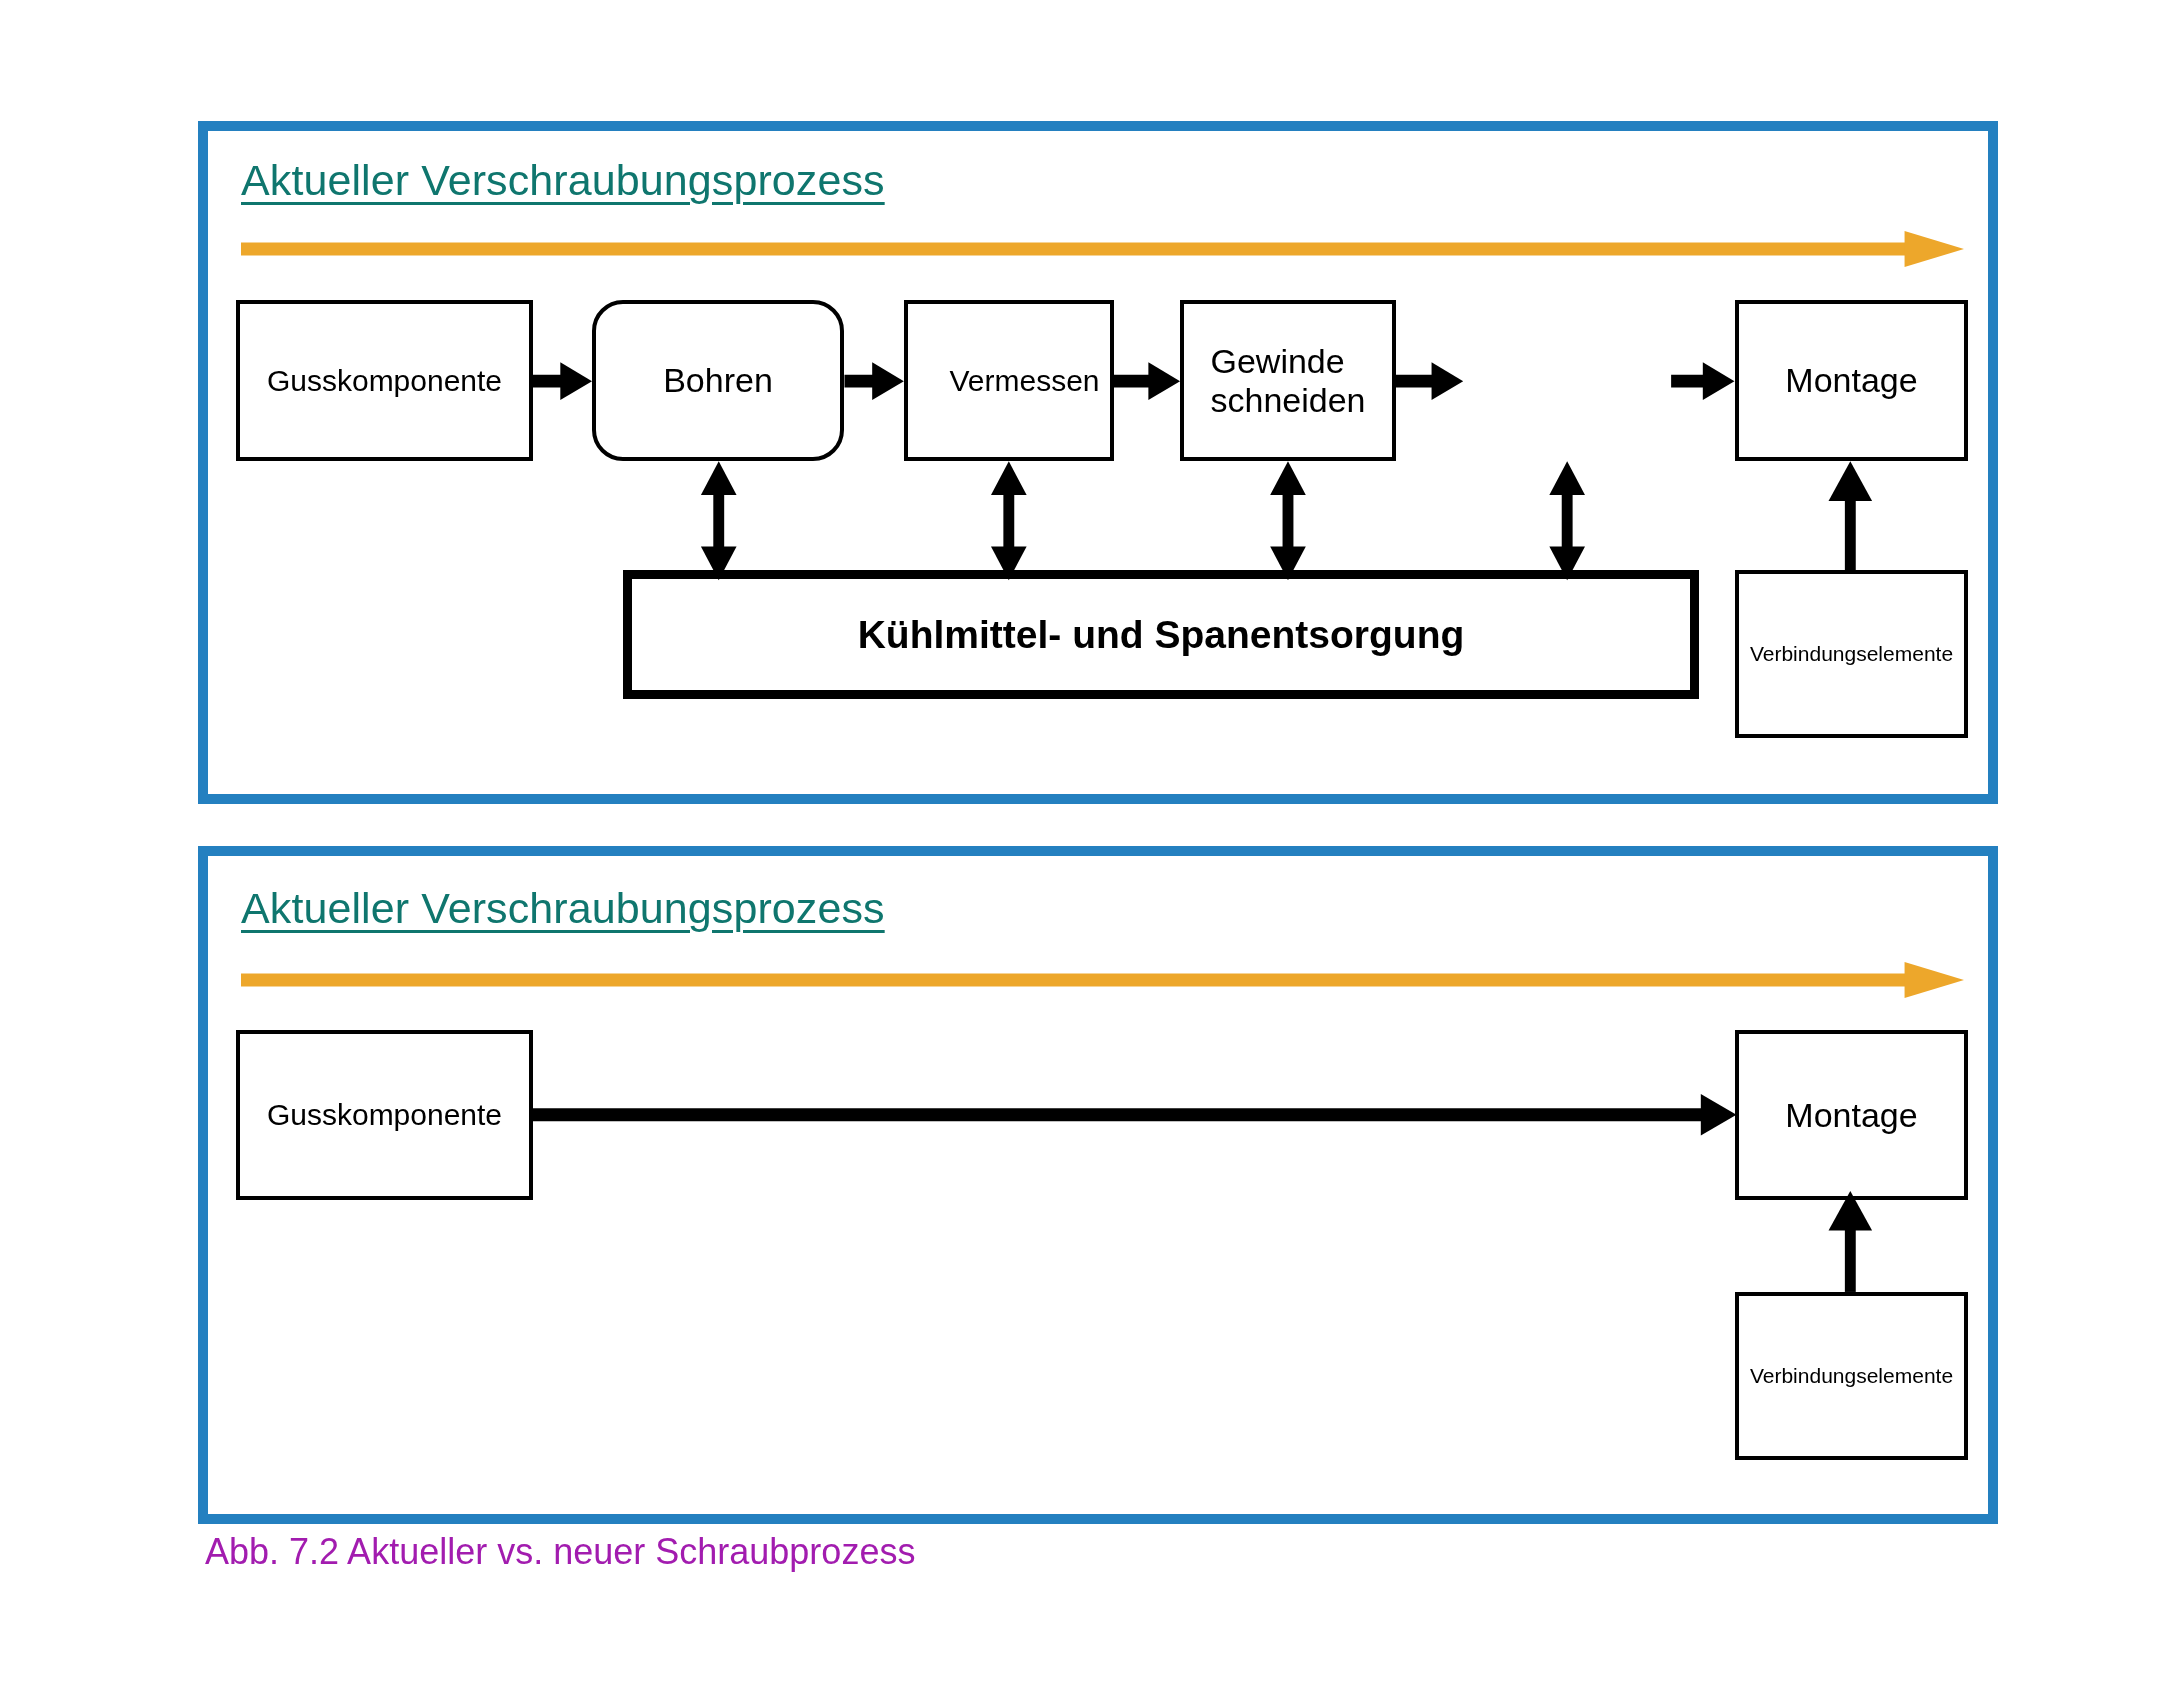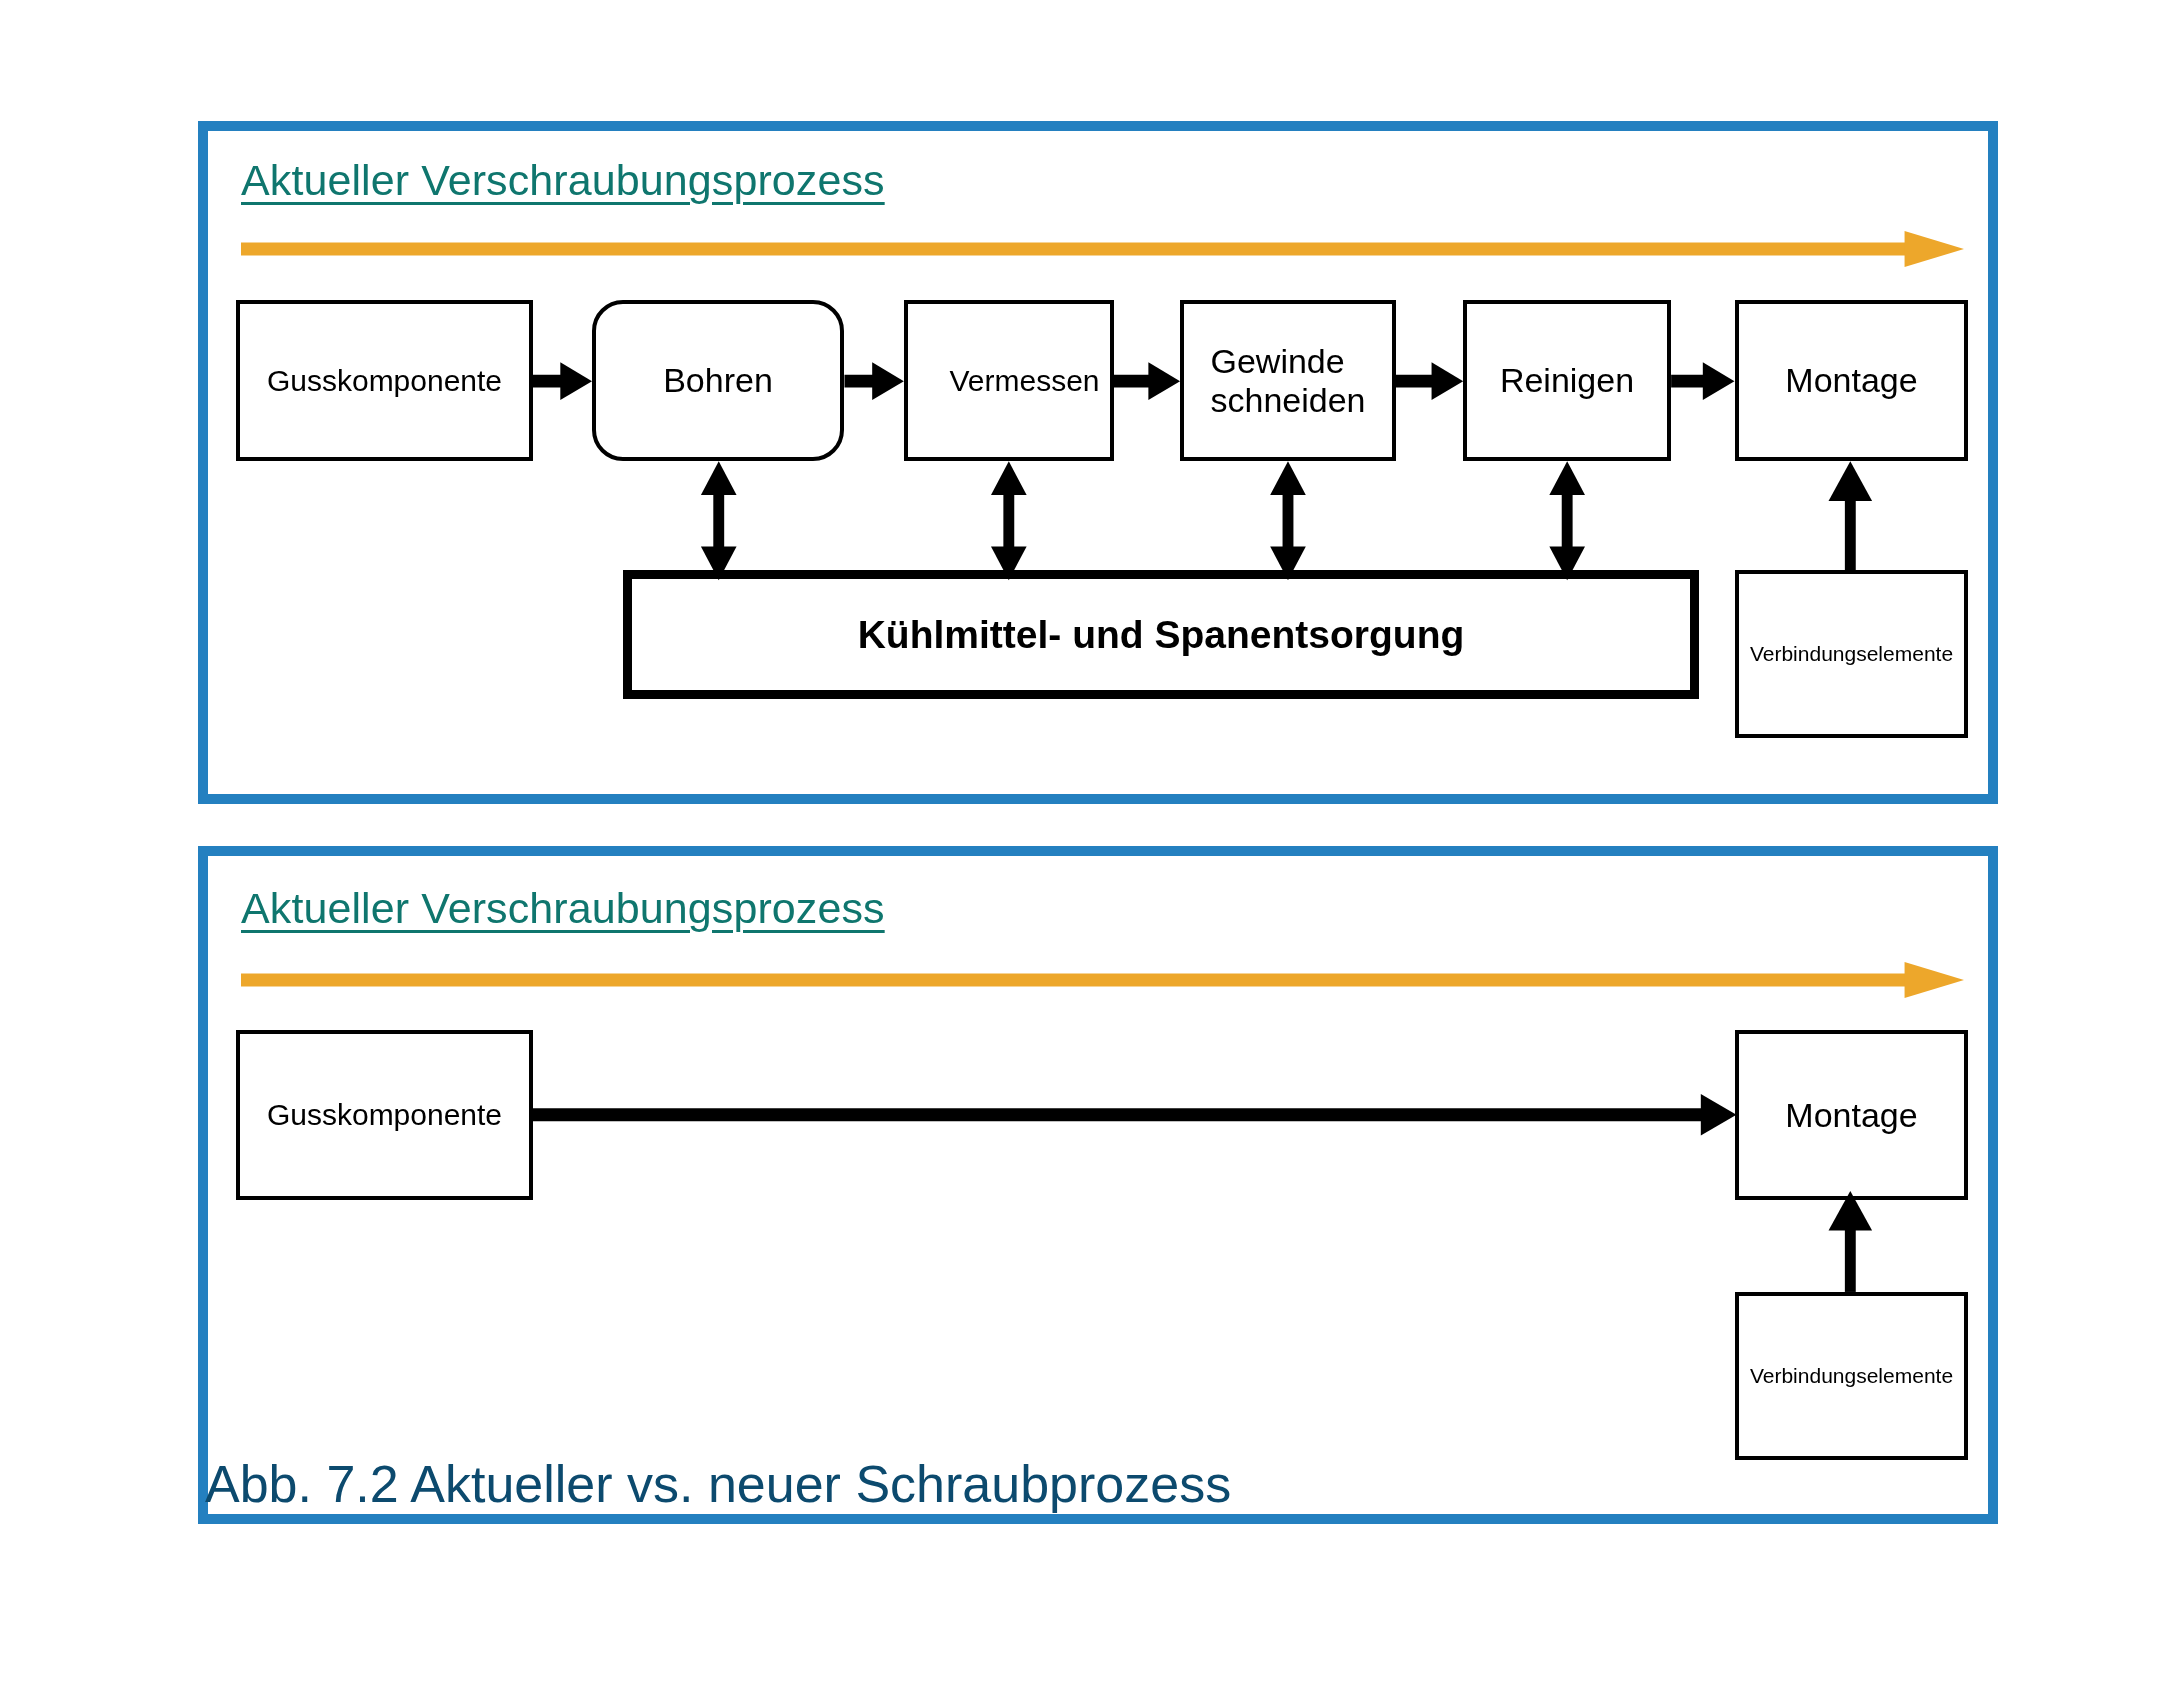--- a/index.html
+++ b/index.html
@@ -82,23 +82,23 @@
     left: 0; top: 0;
     width: 2178px;
     height: 1683px;
     pointer-events: none;
   }
 
   
   #figure-caption {
     position: absolute;
     left: 205px;
-    top: 1454px;
-    font-size: 52px;
-    color: #0c4a6e;
+    top: 1531px;
+    font-size: 36px;
+    color: #a21caf;
     white-space: nowrap;
   }
 </style>
 </head>
 <body>
 
 <div class="stage">
 
   <div class="panel" id="panel-current"></div>
 
@@ -121,23 +121,20 @@
     <span class="lbl">Vermessen</span>
   </div>
 
   <div class="pbox fs-34" id="p1-box3" style="left:1180px; top:300px; width:216px; height:161px;">
     <span class="lbl">
       <span>Gewinde</span><br>
       <span>schneiden</span>
     </span>
   </div>
 
-  <div class="pbox fs-34" id="p1-box4" style="left:1463px; top:300px; width:208px; height:161px;">
-    <span class="lbl">Reinigen</span>
-  </div>
 
   <div class="pbox fs-34" id="p1-box5" style="left:1735px; top:300px; width:233px; height:161px;">
     <span class="lbl">Montage</span>
   </div>
 
   <div class="pbox" id="box-coolant" style="left:591px; top:570px; width:1076px; height:129px;">
     <span class="lbl">Kühlmittel- und Spanentsorgung</span>
   </div>
 
   <div class="pbox fs-21" id="p1-supply" style="left:1735px; top:570px; width:233px; height:168px;">

